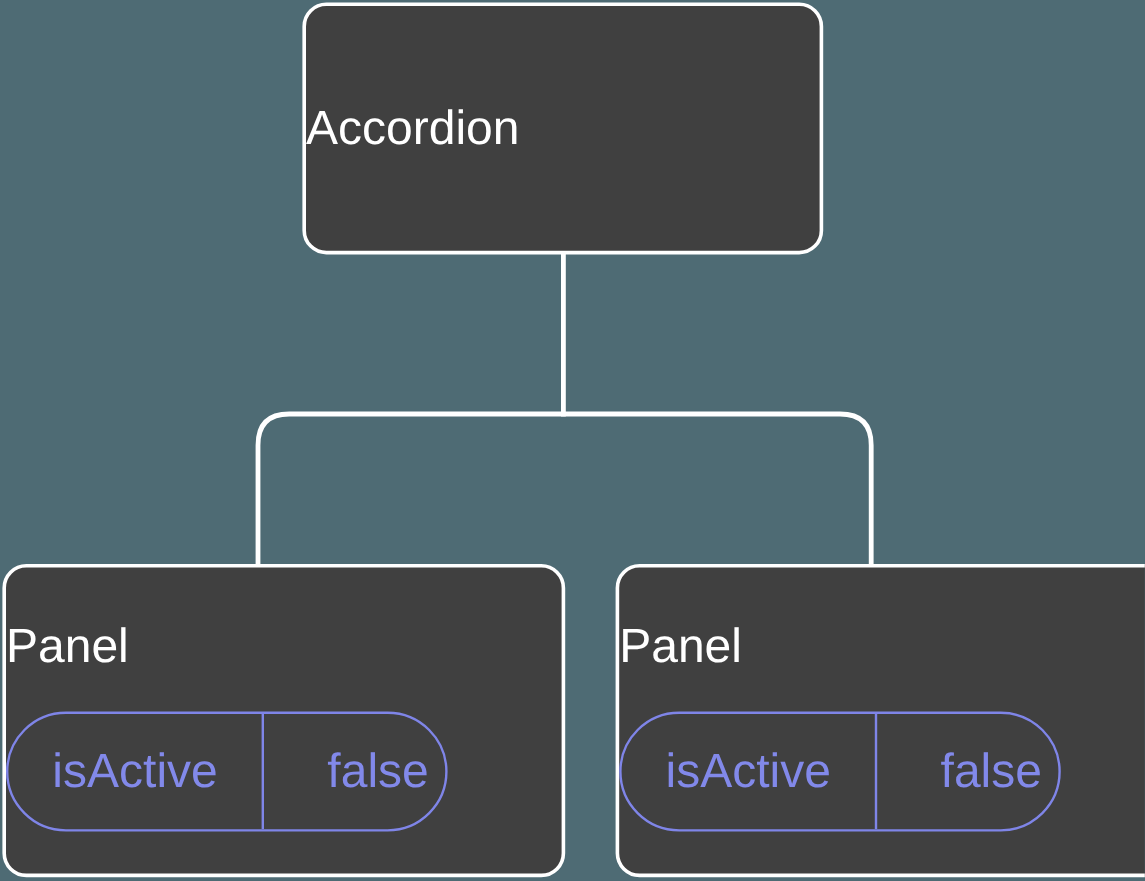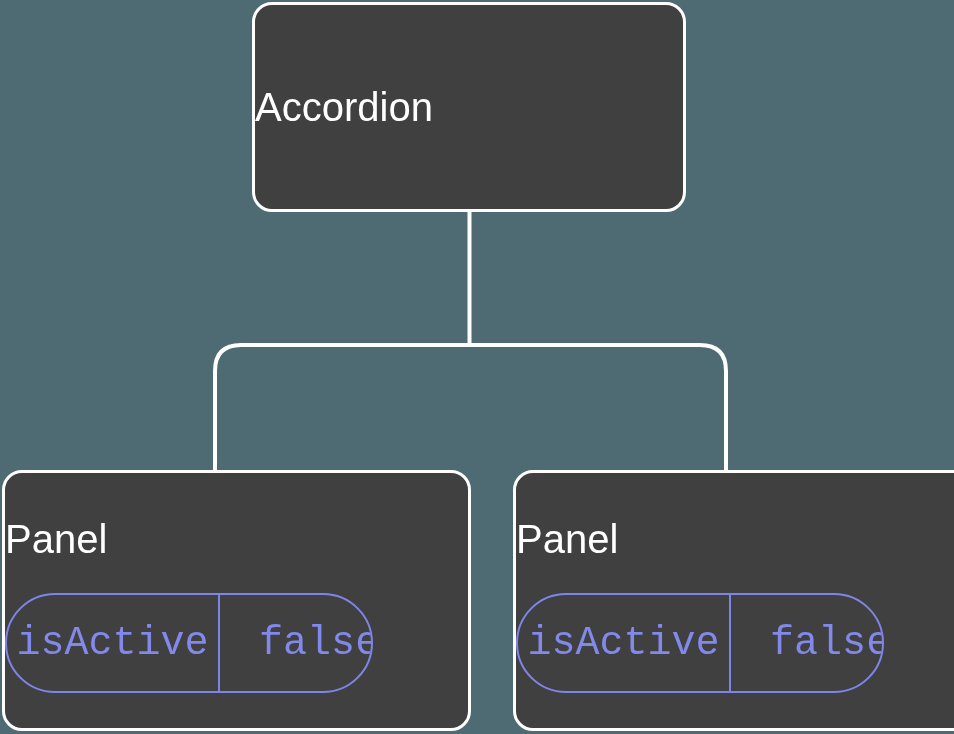--- a/index.html
+++ b/index.html
@@ -66,21 +66,20 @@
     height: 100px;
     box-sizing: border-box;
     border: 2.5px solid #7f85e8;
     border-radius: 50px;
     display: flex;
     align-items: stretch;
     color: #8289ea;
     font-size: 40px;
     font-weight: 400;
     overflow: hidden;
-    font-family: Liberation Mono, monospace;
   }
   .pill-key {
     flex: 0 0 58%;
     display: flex;
     align-items: center;
     justify-content: center;
     border-right: 2.5px solid #7f85e8;
     white-space: nowrap;
   }
   .pill-value {

